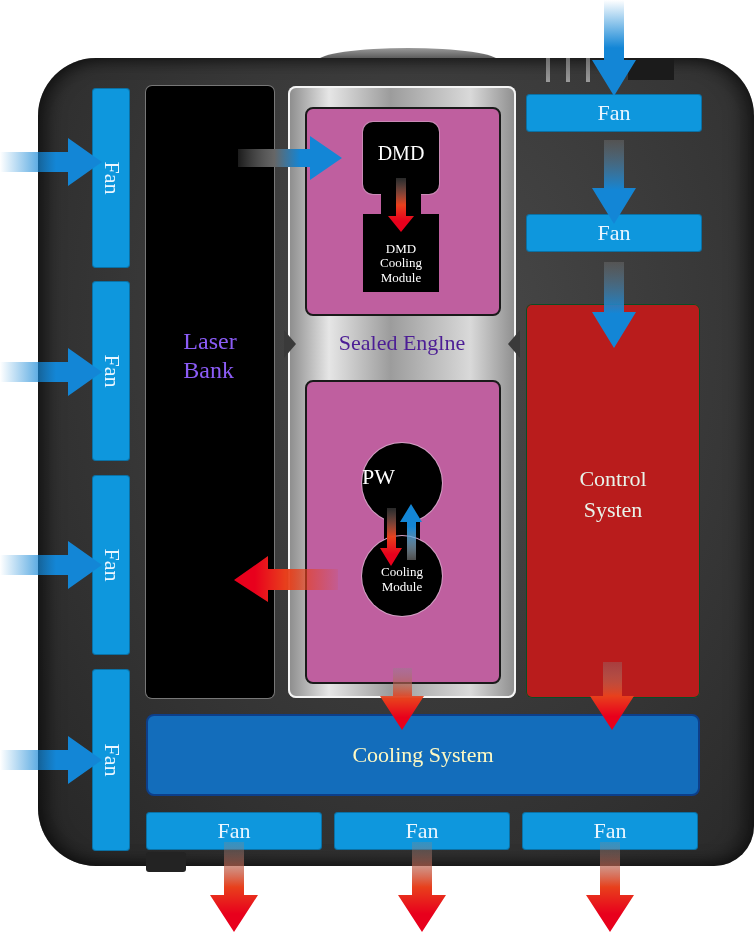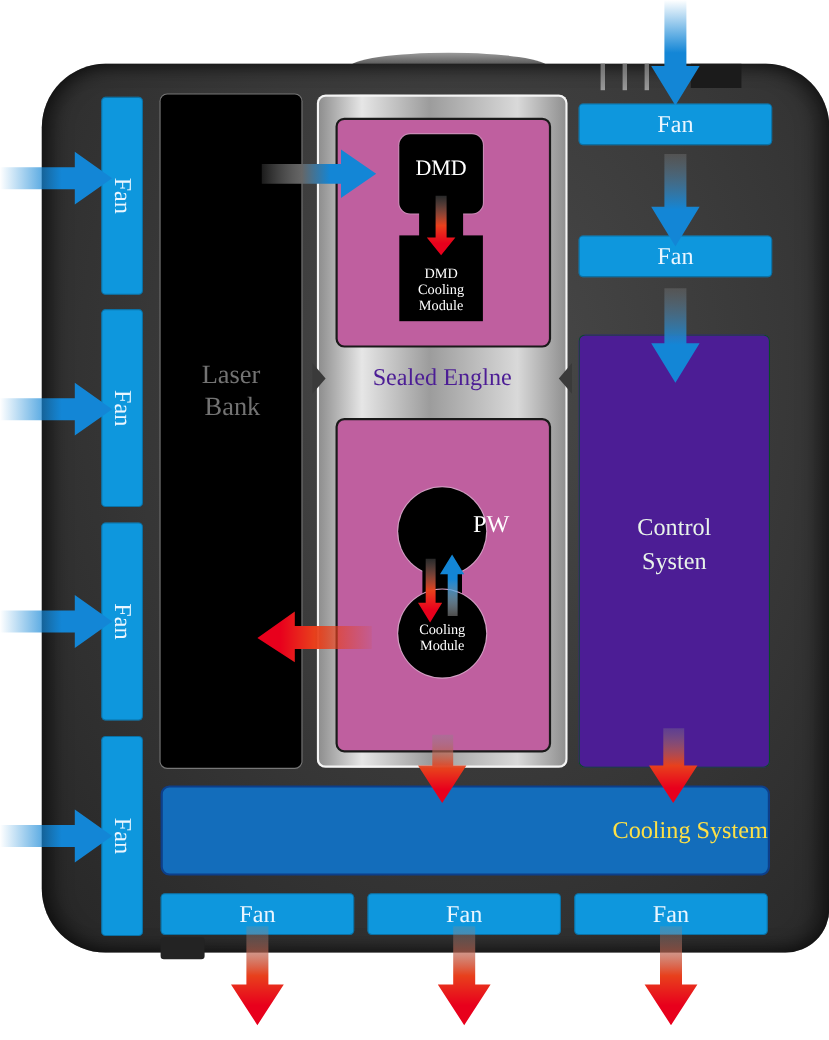--- a/index.html
+++ b/index.html
@@ -13,44 +13,44 @@
   .port-block { left:628px; top:58px; width:46px; height:22px; background:#1b1b1b; }
   .pin { top:58px; width:4px; height:24px; background:linear-gradient(#6e6e6e,#9a9a9a); }
   .foot { left:146px; top:852px; width:40px; height:20px; background:#232323; border-radius:3px; }
   .fan-v { left:92px; width:38px; background:#0e97dd; border-radius:4px;
     box-shadow: inset 0 0 0 1px rgba(0,0,0,0.25); display:flex; align-items:center; justify-content:center; }
   .fan-v span { display:inline-block; transform:rotate(90deg); color:#eaf6ff; font-size:22px; white-space:nowrap; }
   .fan-h { height:38px; background:#0e97dd; border-radius:4px; display:flex; align-items:center; justify-content:center;
     color:#eaf6ff; font-size:22px; box-shadow: inset 0 0 0 1px rgba(0,0,0,0.25); }
   .laser { left:146px; top:86px; width:128px; height:612px; background:#000; border-radius:6px;
     box-shadow:0 0 0 1px #777; display:flex; align-items:center; justify-content:center; }
-  .laser span { color:#737373; font-size:24px; text-align:right; line-height:1.2; margin-top:-72px; white-space:pre; }
+  .laser span { color:#8b5cf6; font-size:24px; text-align:left; line-height:1.2; margin-top:-72px; white-space:pre; }
   .engine { left:288px; top:86px; width:228px; height:612px; border-radius:8px;
     background: linear-gradient(90deg, #8a8a8a 0%, #e6e6e6 18%, #9c9c9c 45%, #d9d9d9 80%, #8d8d8d 100%);
     box-shadow: inset 0 0 0 2px #f5f5f5; }
   .notch-l { left:284px; top:330px; width:0; height:0; border-top:14px solid transparent; border-bottom:14px solid transparent; border-left:12px solid #3a3a3a; }
   .notch-r { left:508px; top:330px; width:0; height:0; border-top:14px solid transparent; border-bottom:14px solid transparent; border-right:12px solid #3a3a3a; }
   .engine-label { left:288px; top:330px; width:228px; text-align:center; color:#4c1d95; font-size:22px; }
   .pink { background:#bf5f9f; border:2px solid #1a1a1a; border-radius:8px; }
   .pink1 { left:305px; top:107px; width:192px; height:205px; }
   .pink2 { left:305px; top:380px; width:192px; height:300px; }
   .dmd-top { left:363px; top:122px; width:76px; height:72px; background:#000; border-radius:10px; box-shadow:0 0 0 1px #c98ab5; }
   .dmd-neck { left:381px; top:188px; width:40px; height:28px; background:#000; }
   .dmd-bot { left:363px; top:214px; width:76px; height:78px; background:#000; }
   .dmd-label { left:363px; top:142px; width:76px; text-align:center; color:#fff; font-size:20px; }
   .dmdc-label { left:363px; top:242px; width:76px; text-align:center; color:#fff; font-size:13px; line-height:1.1; white-space:pre; }
   .pw-top { left:362px; top:443px; width:80px; height:80px; background:#000; border-radius:50%; box-shadow:0 0 0 1px #d3a0c4; }
   .pw-neck { left:384px; top:508px; width:36px; height:40px; background:#000; }
   .pw-bot { left:362px; top:536px; width:80px; height:80px; background:#000; border-radius:50%; box-shadow:0 0 0 1px #d3a0c4; }
-  .pw-label { left:362px; top:464px; width:101px; text-align:right; color:#fff; font-size:22px; }
+  .pw-label { left:362px; top:464px; width:101px; text-align:left; color:#fff; font-size:22px; }
   .pwc-label { left:362px; top:565px; width:80px; text-align:center; color:#fff; font-size:13px; line-height:1.15; white-space:pre; }
-  .control { left:526px; top:304px; width:174px; height:394px; background:#4c1d95; border-radius:6px; box-shadow:inset 0 0 0 1px #0a4d26; display:flex; align-items:center; justify-content:center; }
+  .control { left:526px; top:304px; width:174px; height:394px; background:#b91c1c; border-radius:6px; box-shadow:inset 0 0 0 1px #0a4d26; display:flex; align-items:center; justify-content:center; }
   .control span { color:#e8f3ea; font-size:22px; text-align:center; line-height:1.4; white-space:pre; margin-top:-12px; }
   .cooling { left:146px; top:714px; width:554px; height:82px; background:#136dbb; border:2px solid #0d3f8a; border-radius:8px;
-    display:flex; align-items:center; justify-content:flex-end; color:#fde047; font-size:22px; box-sizing:border-box; }
+    display:flex; align-items:center; justify-content:center; color:#fef9c3; font-size:22px; box-sizing:border-box; }
   svg.arrows { position:absolute; left:0; top:0; width:754px; height:945px; pointer-events:none; }
 </style>
 </head>
 <body>
 
 <div class="abs dome"></div>
 <div class="abs case"></div>
 <div class="abs port-block"></div>
 <div class="abs pin" style="left:546px"></div>
 <div class="abs pin" style="left:566px"></div>

